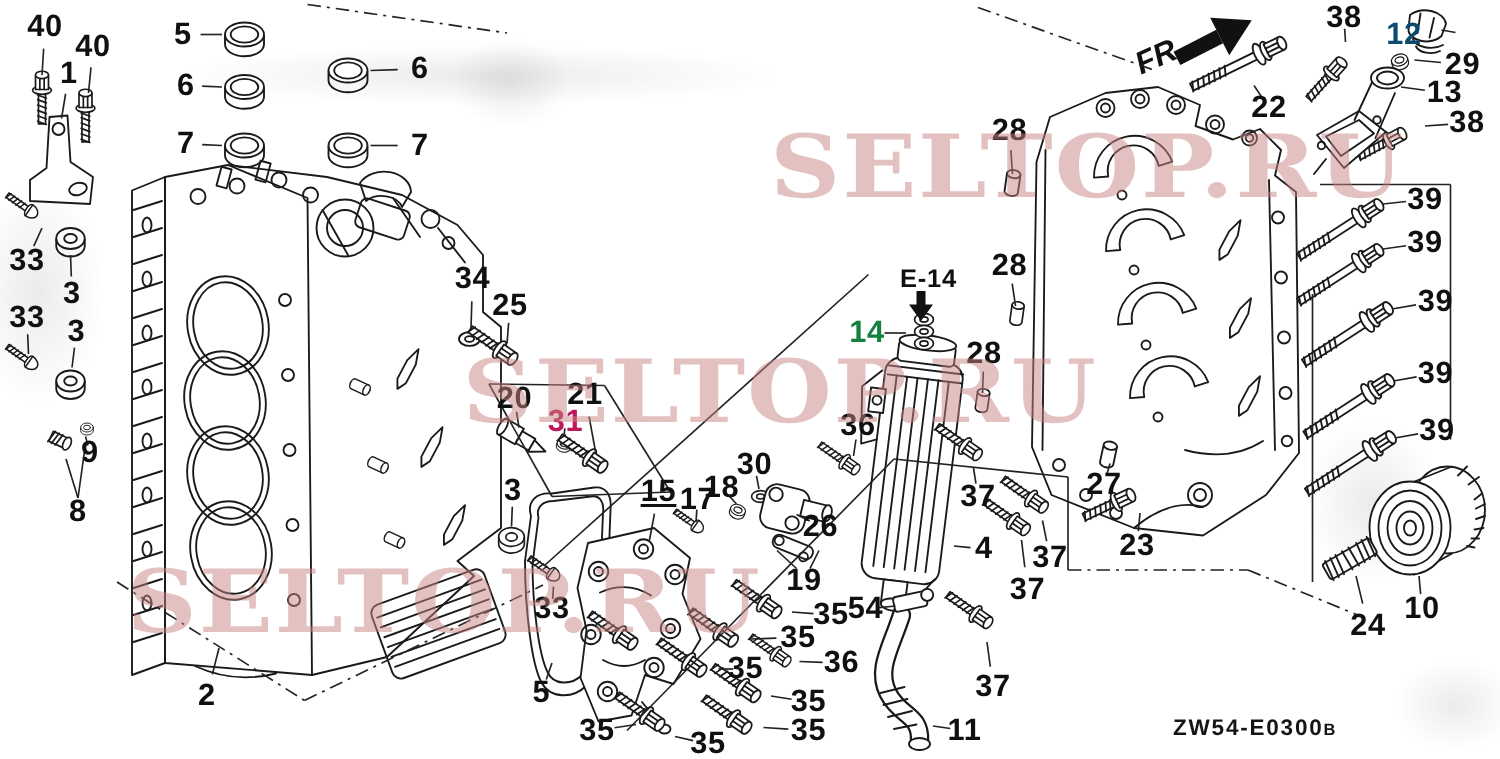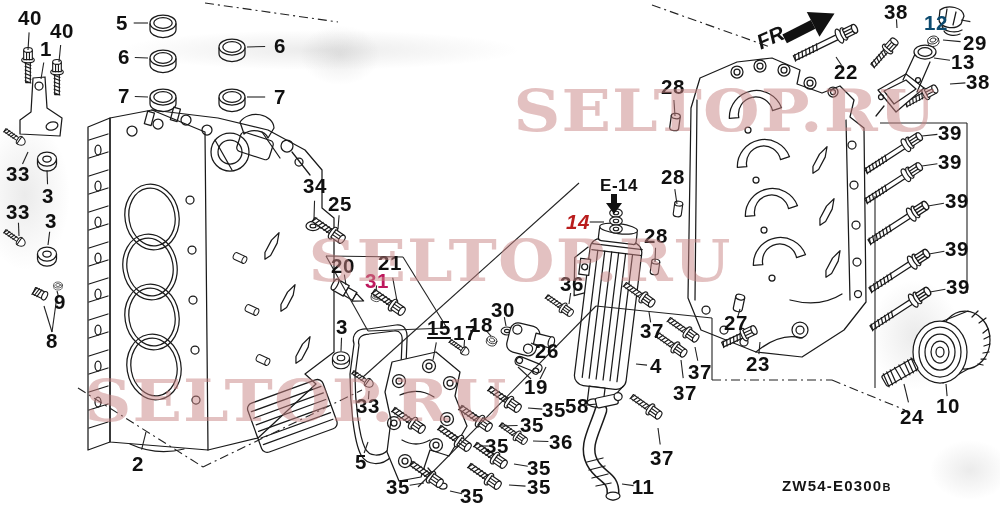--- a/index.html
+++ b/index.html
@@ -473,33 +473,33 @@
       <div class="callout" style="left: 390px; top: 263px; color: rgb(16, 16, 16);">21</div>
       <div class="callout" style="left: 377px; top: 281px; color: #be185d;">31</div>
       <div class="callout" style="left: 342px; top: 327px; color: rgb(16, 16, 16);">3</div>
       <div class="callout" style="left: 439px; top: 328px; color: rgb(16, 16, 16); text-decoration: underline;">15</div>
       <div class="callout" style="left: 465px; top: 333px; color: rgb(16, 16, 16);">17</div>
       <div class="callout" style="left: 481px; top: 325px; color: rgb(16, 16, 16);">18</div>
       <div class="callout" style="left: 503px; top: 310px; color: rgb(16, 16, 16);">30</div>
       <div class="callout" style="left: 547px; top: 351px; color: rgb(16, 16, 16);">26</div>
       <div class="callout" style="left: 536px; top: 387px; color: rgb(16, 16, 16);">19</div>
       <div class="callout" style="left: 572px; top: 284px; color: rgb(16, 16, 16);">36</div>
-      <div class="callout" style="left: 578px; top: 222px; color: #b91c1c; font-style: italic;">14</div>
+      <div class="callout" style="left: 578px; top: 222px; color: #15803d;">14</div>
       <div class="callout small" style="left: 619px; top: 186px; color: rgb(16, 16, 16);">E-14</div>
       <div class="callout" style="left: 361px; top: 462px; color: rgb(16, 16, 16);">5</div>
       <div class="callout" style="left: 368px; top: 406px; color: rgb(16, 16, 16);">33</div>
       <div class="callout" style="left: 554px; top: 410px; color: rgb(16, 16, 16);">35</div>
       <div class="callout" style="left: 532px; top: 425px; color: rgb(16, 16, 16);">35</div>
       <div class="callout" style="left: 497px; top: 446px; color: rgb(16, 16, 16);">35</div>
       <div class="callout" style="left: 561px; top: 442px; color: rgb(16, 16, 16);">36</div>
       <div class="callout" style="left: 539px; top: 468px; color: rgb(16, 16, 16);">35</div>
       <div class="callout" style="left: 398px; top: 487px; color: rgb(16, 16, 16);">35</div>
       <div class="callout" style="left: 539px; top: 487px; color: rgb(16, 16, 16);">35</div>
       <div class="callout" style="left: 472px; top: 496px; color: rgb(16, 16, 16);">35</div>
-      <div class="callout" style="left: 577px; top: 406px; color: rgb(16, 16, 16);">58</div>
+      <div class="callout" style="left: 577px; top: 406px; color: rgb(16, 16, 16);">54</div>
       <div class="callout" style="left: 662px; top: 458px; color: rgb(16, 16, 16);">37</div>
       <div class="callout" style="left: 643px; top: 487px; color: rgb(16, 16, 16);">11</div>
       <div class="callout" style="left: 656px; top: 366px; color: rgb(16, 16, 16);">4</div>
       <div class="callout" style="left: 673px; top: 87px; color: rgb(16, 16, 16);">28</div>
       <div class="callout" style="left: 673px; top: 177px; color: rgb(16, 16, 16);">28</div>
       <div class="callout" style="left: 656px; top: 236px; color: rgb(16, 16, 16);">28</div>
       <div class="callout" style="left: 846px; top: 72px; color: rgb(16, 16, 16);">22</div>
       <div class="callout" style="left: 896px; top: 12px; color: rgb(16, 16, 16);">38</div>
       <div class="callout" style="left: 936px; top: 23px; color: #0c4a6e;">12</div>
       <div class="callout" style="left: 975px; top: 43px; color: rgb(16, 16, 16);">29</div>

